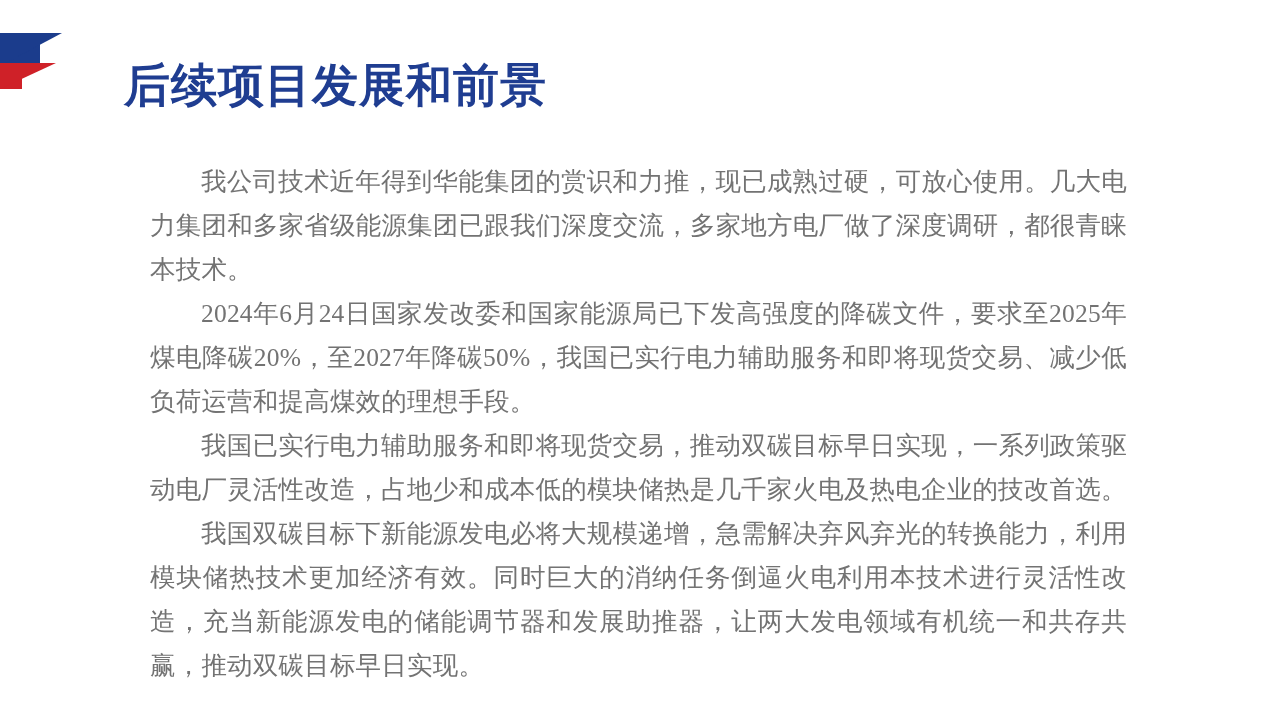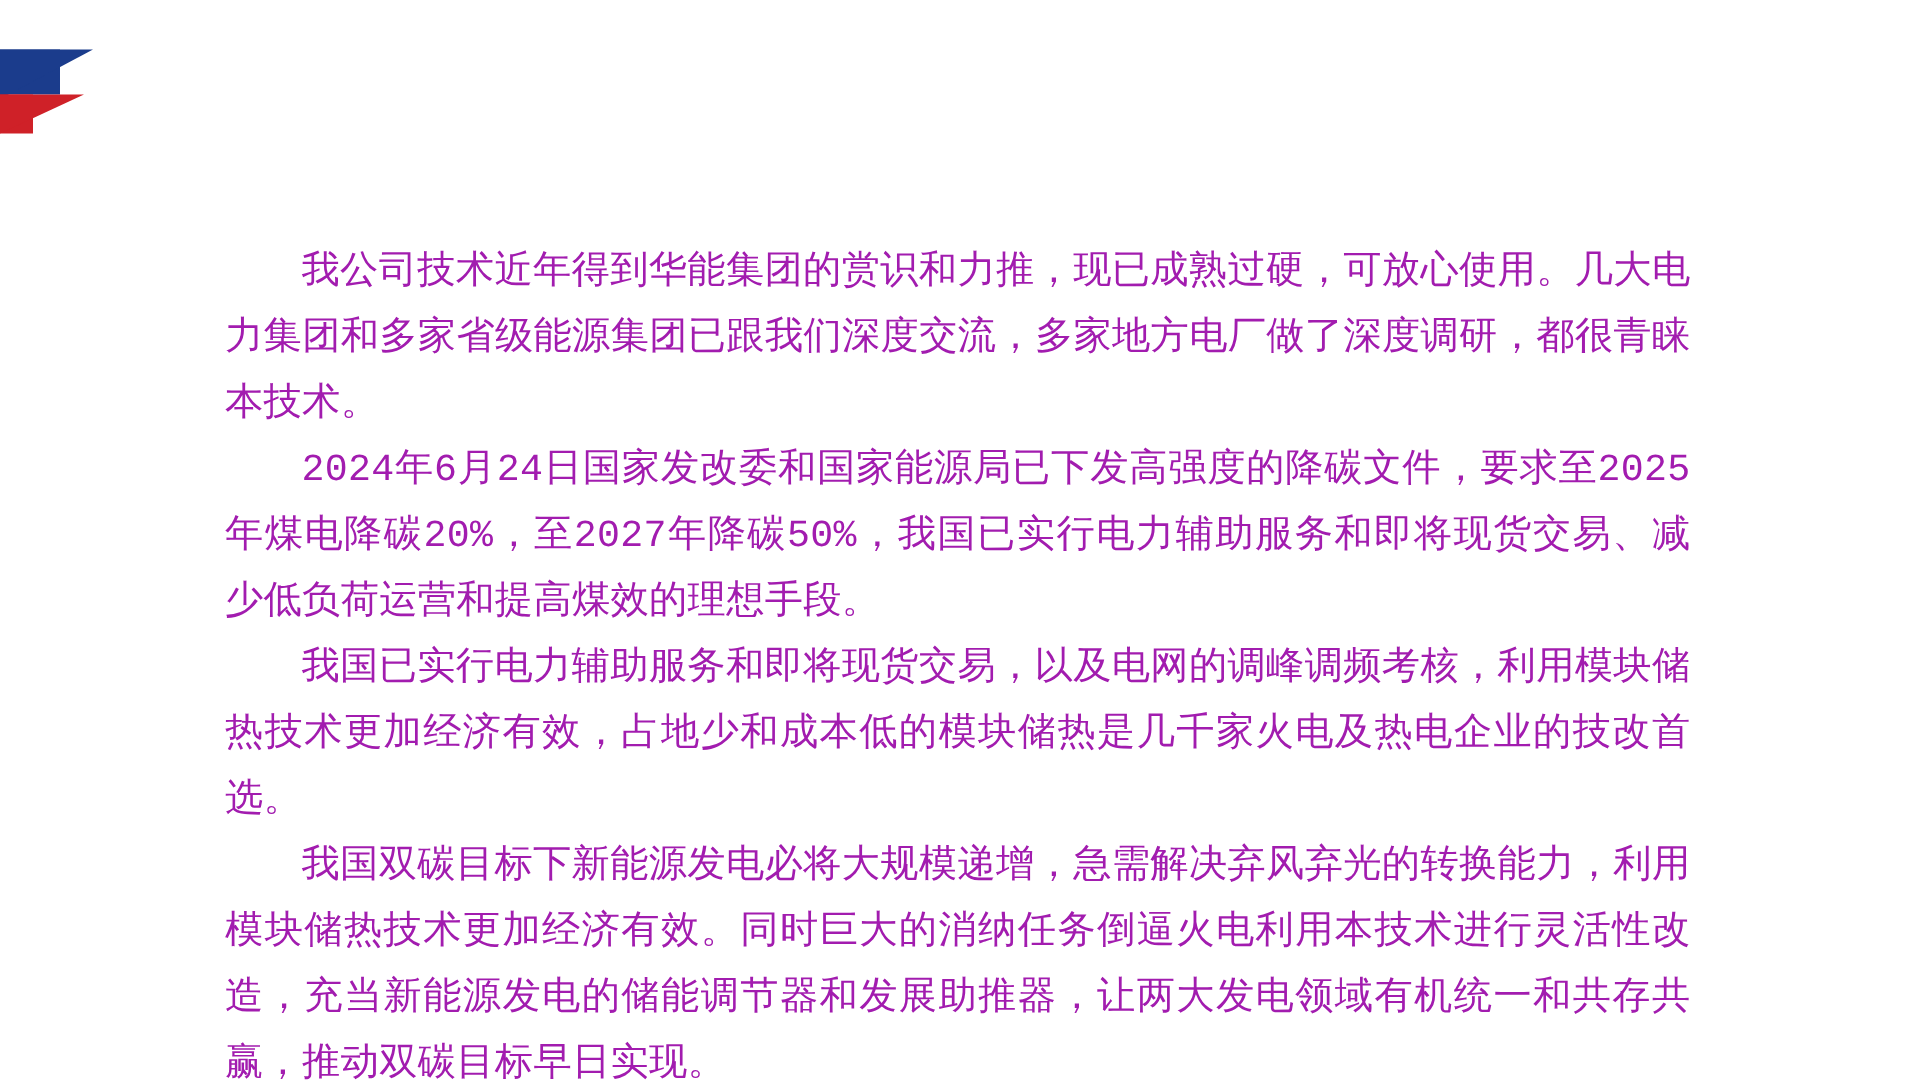--- a/index.html
+++ b/index.html
@@ -79,43 +79,44 @@
   }
 
   .body-block {
     position: absolute;
     left: 150px;
     top: 160px;
     width: 980px;
   }
 
   .para {
-    color: #a21caf;
+    color: #737373;
     font-size: 25.5px;
     line-height: 44px;
     text-indent: 2em;
     text-align: justify;
     margin: 0 3px 0 0;
     letter-spacing: 0.2px;
-    font-family: Liberation Mono, monospace;
+    font-family: Liberation Serif, serif;
   }
 </style>
 </head>
 <body>
 
 <div class="slide">
 
   <div class="corner-mark">
     <div class="shape-blue-body"></div>
     <div class="shape-blue"></div>
     <div class="shape-red-body"></div>
     <div class="shape-red"></div>
   </div>
 
+  <div class="slide-title">后续项目发展和前景</div>
 
   <div class="body-block">
     <p class="para">我公司技术近年得到华能集团的赏识和力推，现已成熟过硬，可放心使用。几大电力集团和多家省级能源集团已跟我们深度交流，多家地方电厂做了深度调研，都很青睐本技术。</p>
     <p class="para">2024年6月24日国家发改委和国家能源局已下发高强度的降碳文件，要求至2025年煤电降碳20%，至2027年降碳50%，我国已实行电力辅助服务和即将现货交易、减少低负荷运营和提高煤效的理想手段。</p>
-    <p class="para">我国已实行电力辅助服务和即将现货交易，以及电网的调峰调频考核，利用模块储热技术更加经济有效，占地少和成本低的模块储热是几千家火电及热电企业的技改首选。</p>
+    <p class="para">我国已实行电力辅助服务和即将现货交易，推动双碳目标早日实现，一系列政策驱动电厂灵活性改造，占地少和成本低的模块储热是几千家火电及热电企业的技改首选。</p>
     <p class="para">我国双碳目标下新能源发电必将大规模递增，急需解决弃风弃光的转换能力，利用模块储热技术更加经济有效。同时巨大的消纳任务倒逼火电利用本技术进行灵活性改造，充当新能源发电的储能调节器和发展助推器，让两大发电领域有机统一和共存共赢，推动双碳目标早日实现。</p>
   </div>
 
 </div>
 
 </body></html>

